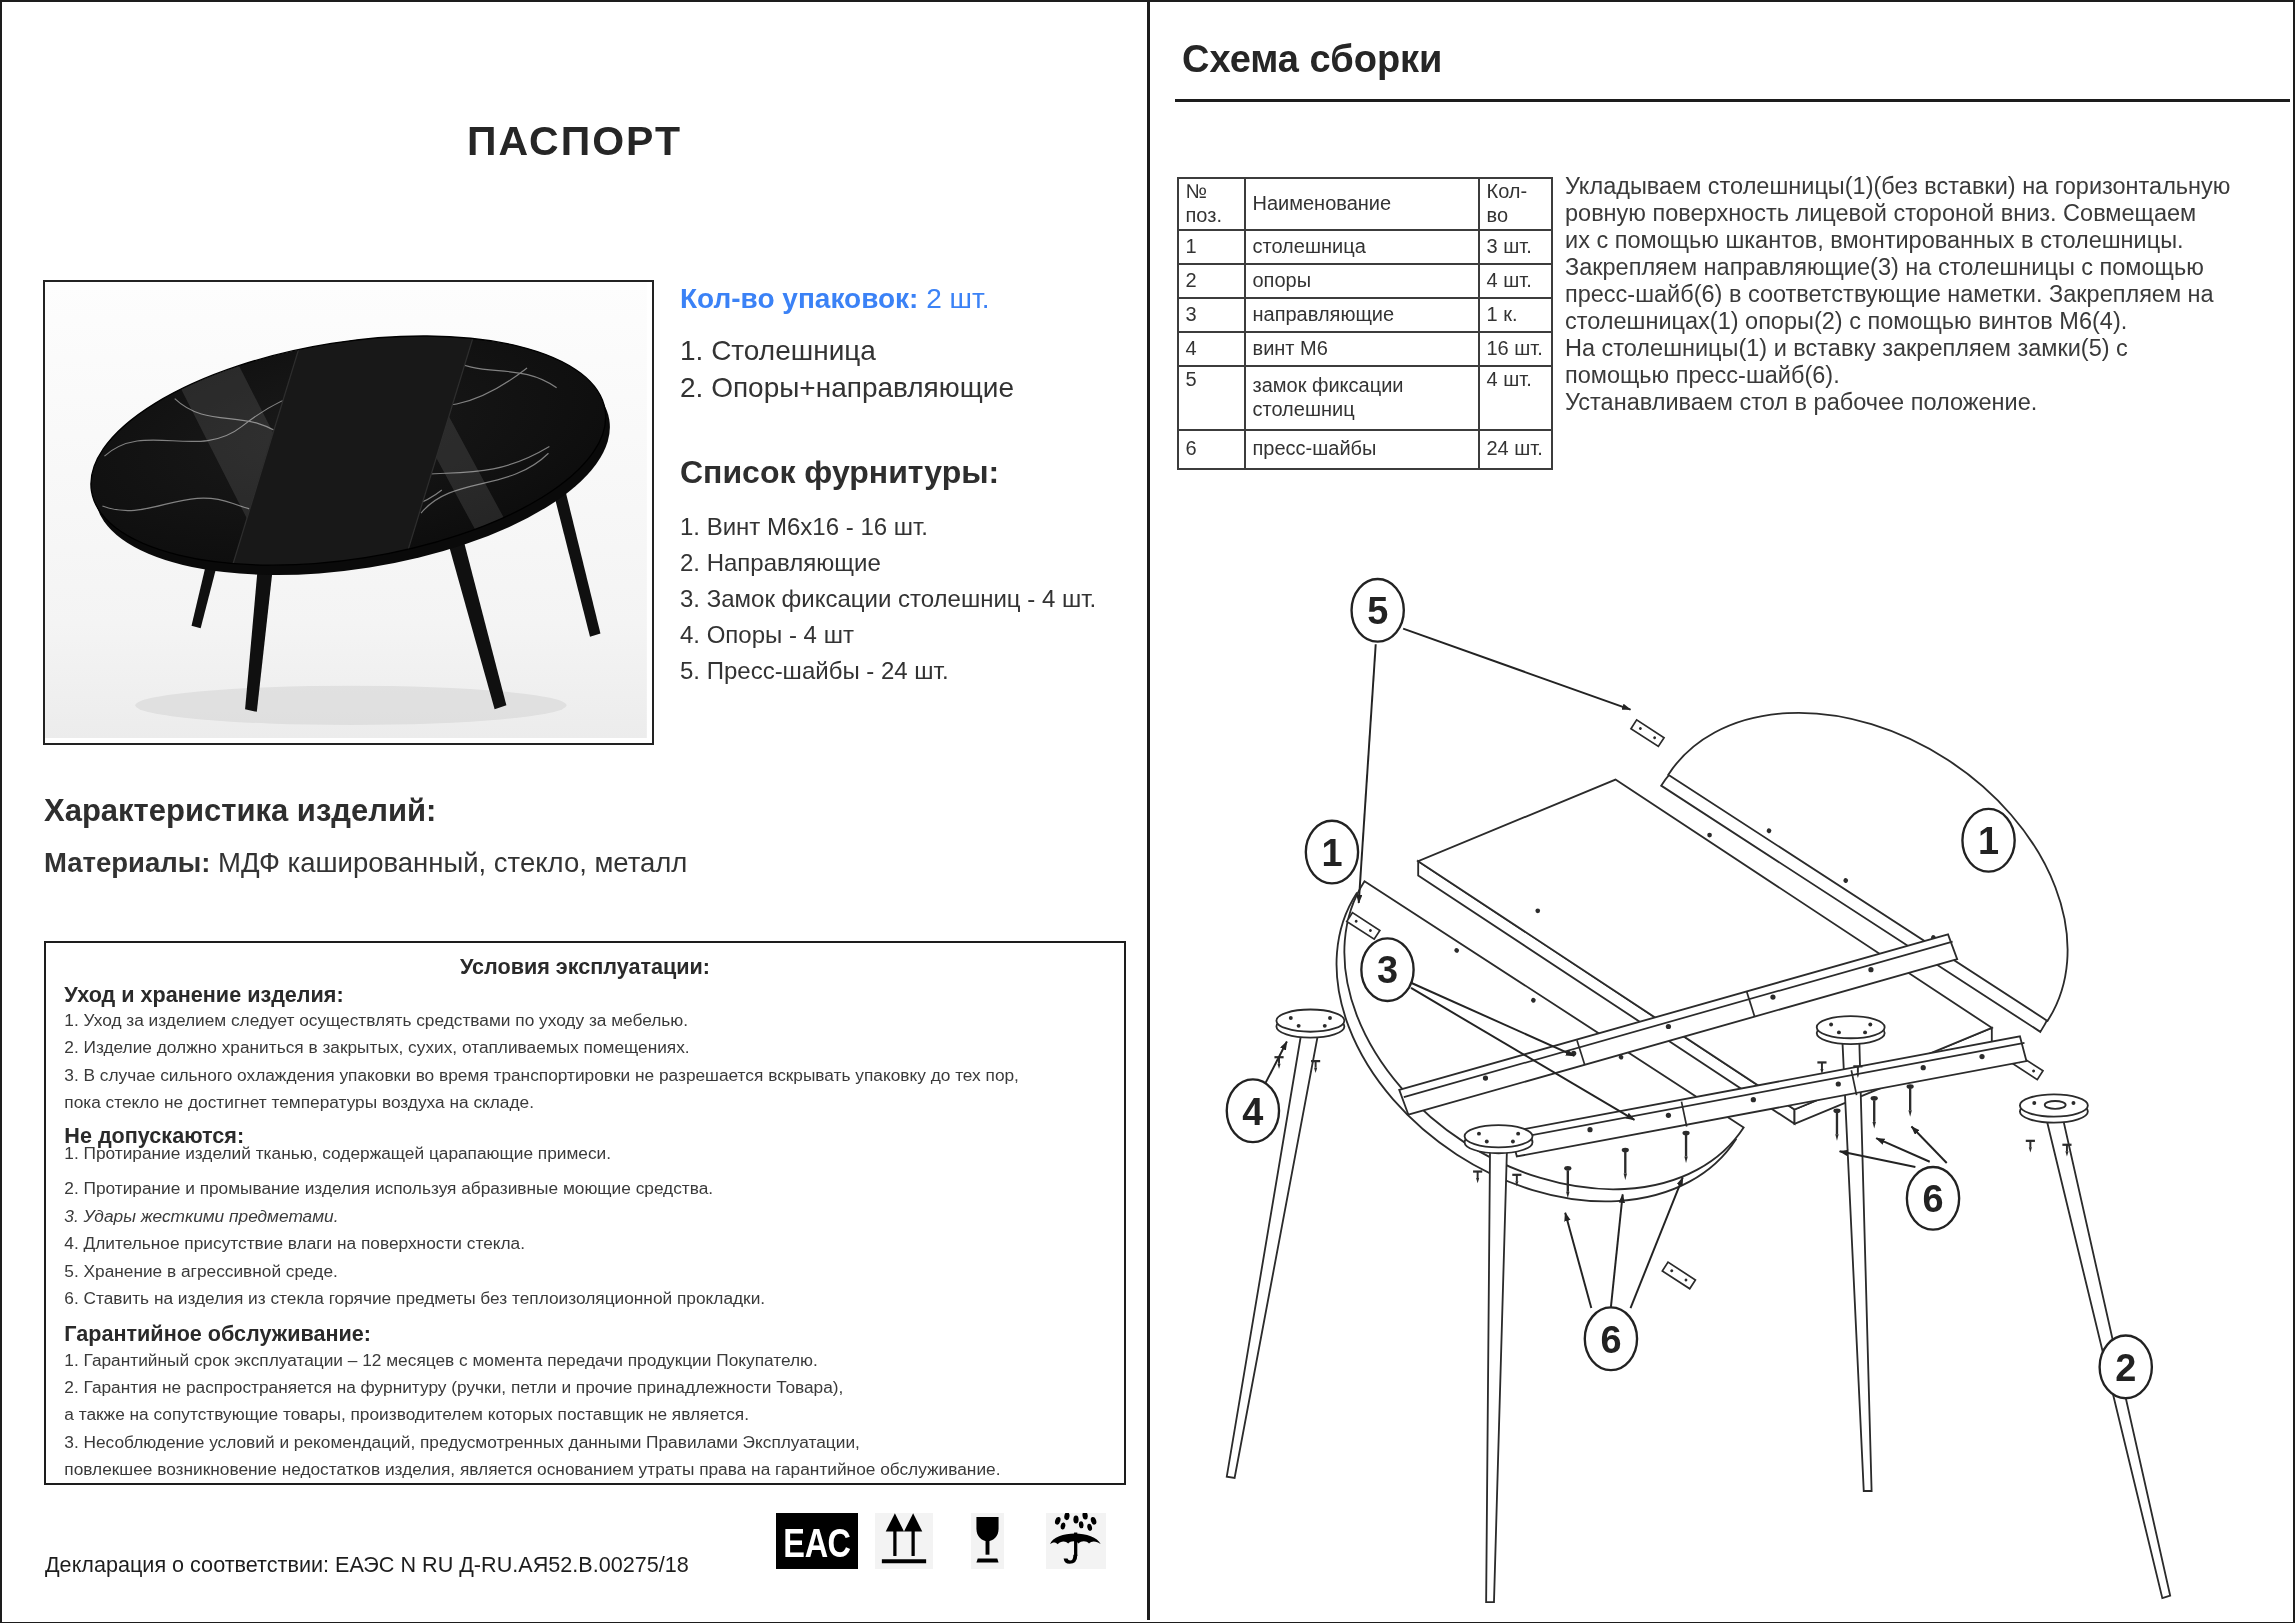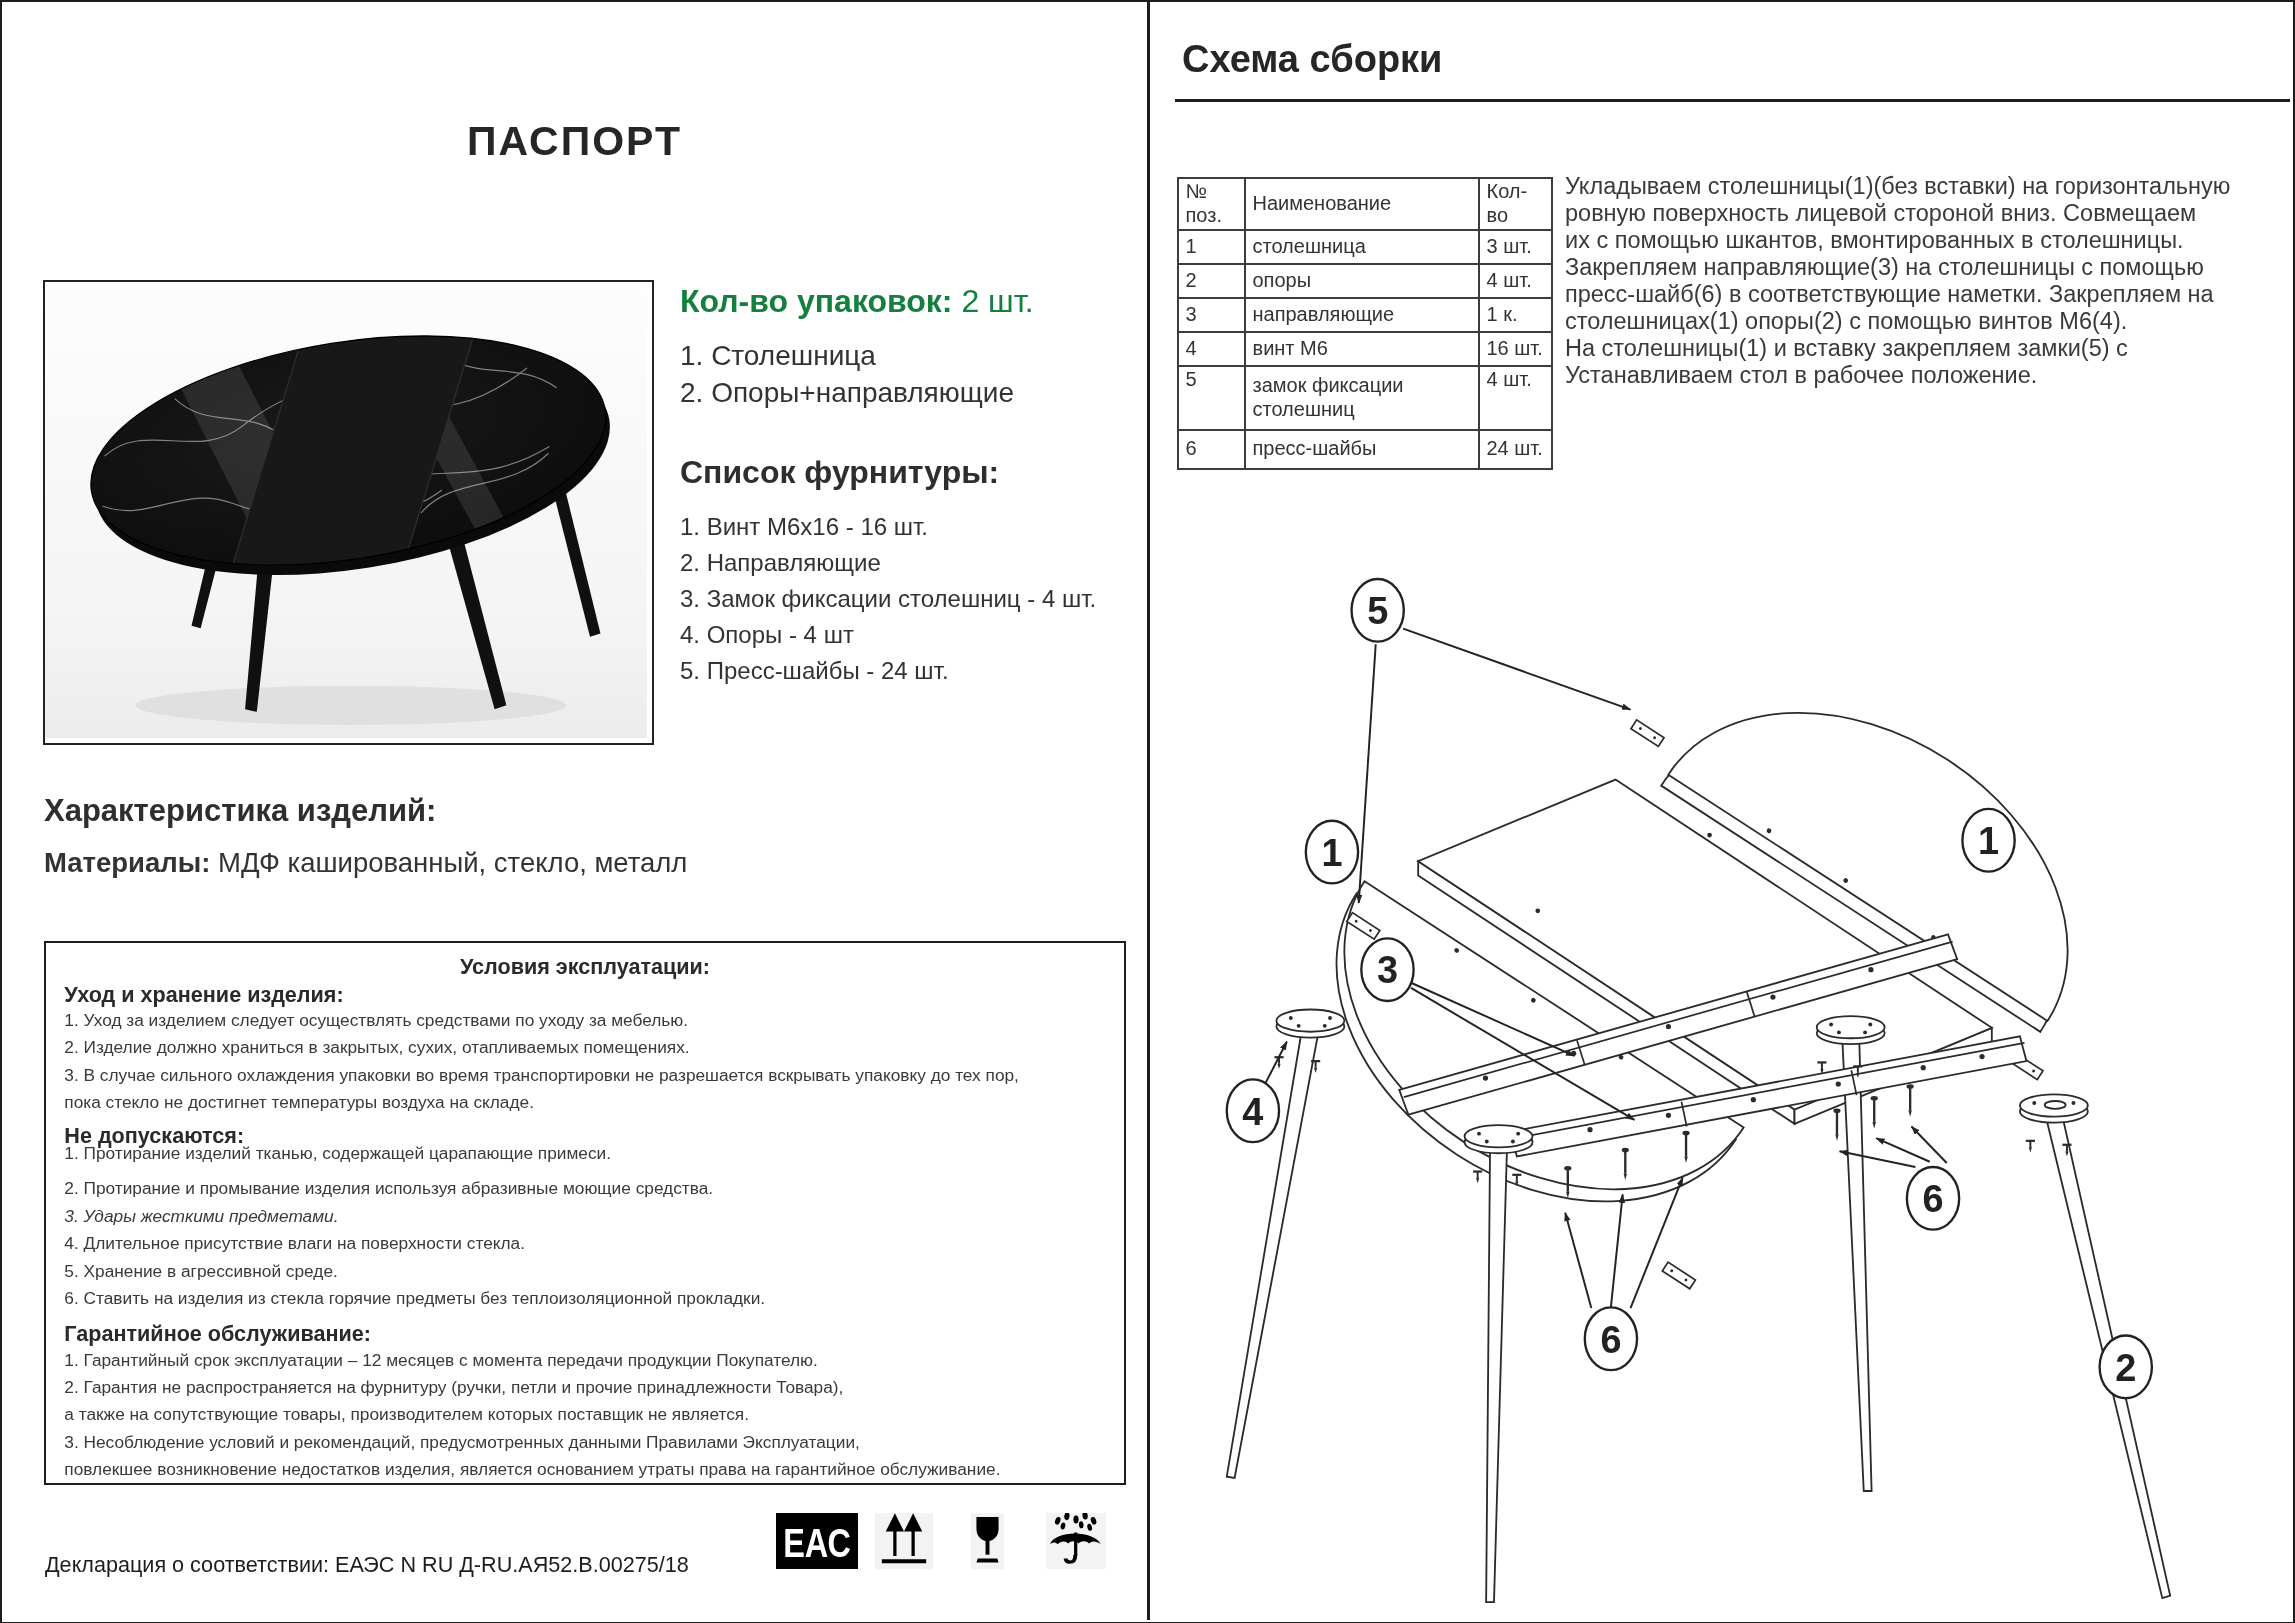--- a/index.html
+++ b/index.html
@@ -9,21 +9,21 @@
     border:2.6px solid #1d1d1d; box-sizing:border-box;
   }
   .abs{position:absolute;}
   #divider{left:1145px; top:0; width:2.6px; height:1618px; background:#1d1d1d;}
 
   
   #passport-title{left:0; top:116px; width:1145px; text-align:center;
     font-size:41px; font-weight:bold; letter-spacing:2px; color:#262626;}
   #photo-frame{left:41px; top:278px; width:607px; height:461px; border:2.6px solid #222;}
   #packages{left:678px; top:281px;}
-  .pk-head{font-size:32px; color:#15803d; white-space:nowrap;}
+  .pk-head{font-size:28px; color:#3b82f6; white-space:nowrap;}
   .pk-head .b{font-weight:bold;}
   .pk-items{margin-top:17px; font-size:28px; line-height:37px; color:#333; white-space:nowrap;}
   #hardware{left:678px; top:452px;}
   .hw-title{font-size:32px; font-weight:bold; color:#2e2e2e; white-space:nowrap;}
   .hw-items{margin-top:18.3px; font-size:24px; line-height:36px; color:#333; white-space:nowrap;}
   #charact{left:42px; top:791px;}
   .ch-title{font-size:31px; font-weight:bold; color:#2e2e2e;}
   .ch-line{margin-top:18.3px; font-size:27.5px; color:#333; white-space:nowrap;}
   .ch-line .b{font-weight:bold;}
 
@@ -269,20 +269,21 @@
 
   <div id="instructions" class="abs">
 
   <div>Укладываем столешницы(1)(без вставки) на горизонтальную</div>
       <div>ровную поверхность лицевой стороной вниз. Совмещаем</div>
       <div>их с помощью шкантов, вмонтированных в столешницы.</div>
       <div>Закрепляем направляющие(3) на столешницы с помощью</div>
       <div>пресс-шайб(6) в соответствующие наметки. Закрепляем на</div>
       <div>столешницах(1) опоры(2) с помощью винтов М6(4).</div>
       <div>На столешницы(1) и вставку закрепляем замки(5) с</div>
+      <div>помощью пресс-шайб(6).</div>
       <div>Устанавливаем стол в рабочее положение.</div>
     </div>
 
   <svg id="diagram" class="abs" width="1086" height="1078" viewBox="0 0 1662 1650">
     <defs>
       <marker id="ah" markerWidth="16" markerHeight="12" refX="13" refY="5" orient="auto" markerUnits="userSpaceOnUse">
         <path d="M0,0 L14,5 L0,10 Z" fill="#232323"></path>
       </marker>
       <g id="scrw">
         <ellipse cx="0" cy="-46" rx="5.5" ry="3.5" fill="#2b2b2b"></ellipse>

